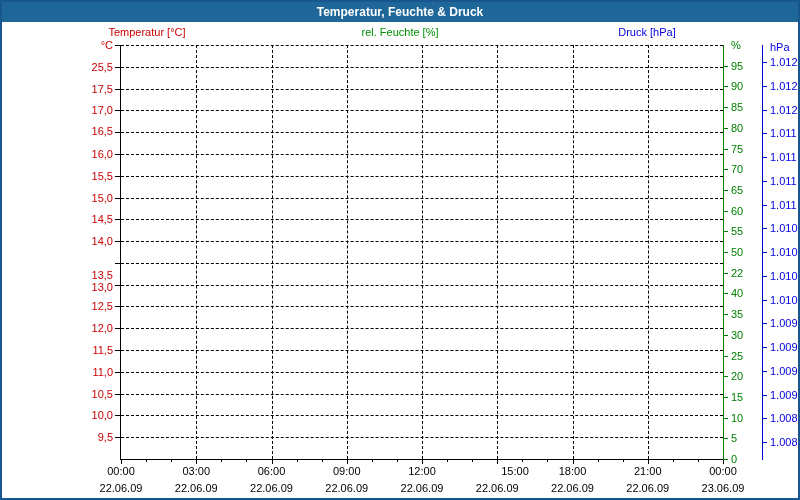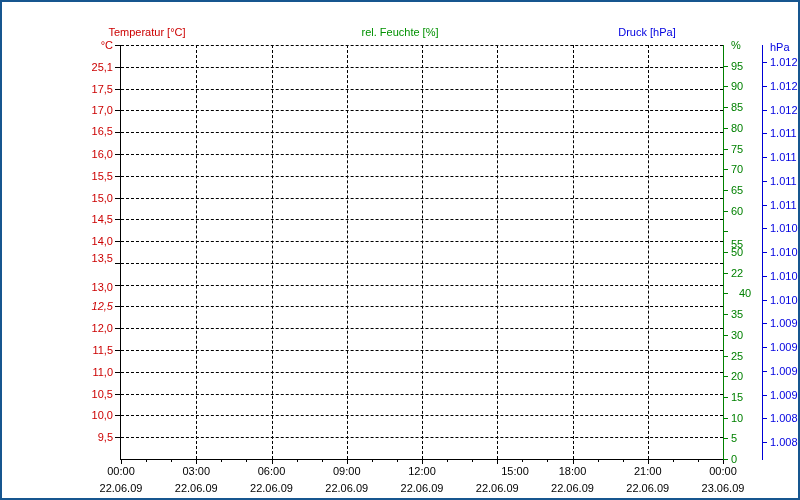--- a/index.html
+++ b/index.html
@@ -30,29 +30,32 @@
   .x-date{position:absolute;top:calc(100% + 23px);width:70px;text-align:center;
           font-size:11px;color:#000;white-space:nowrap;}
   .paxis{position:absolute;left:760px;top:43px;height:415px;width:0;border-left:1px solid #0000D6;}
   .tick-blue{position:absolute;left:0;width:4px;height:1px;background:#0000D6;}
   .lbl-blue{position:absolute;left:7px;font-size:11px;line-height:12px;color:#0000E0;white-space:nowrap;}
 </style>
 </head>
 <body>
 
 <div class="page">
+  <div class="titlebar">
+    <span>Temperatur, Feuchte &amp; Druck</span>
+  </div>
   <span class="legend l-temp">Temperatur [°C]</span>
   <span class="legend l-hum">rel. Feuchte [%]</span>
   <span class="legend l-press">Druck [hPa]</span>
   <div class="plot" id="plot">
       <div class="hgrid" style="top: 0px;"></div>
       <div class="tick-left" style="top: 0px;"></div>
       <div class="hgrid" style="top: 21.7895px;"></div>
       <div class="tick-left" style="top: 21.7895px;"></div>
-      <div class="lbl-left" style="top: 15.7895px;">25,1</div>
+      <div class="lbl-left" style="top: 15.7895px;">25,5</div>
       <div class="hgrid" style="top: 43.5789px;"></div>
       <div class="tick-left" style="top: 43.5789px;"></div>
       <div class="lbl-left" style="top: 37.5789px;">17,5</div>
       <div class="hgrid" style="top: 65.3684px;"></div>
       <div class="tick-left" style="top: 65.3684px;"></div>
       <div class="lbl-left" style="top: 59.3684px;">17,0</div>
       <div class="hgrid" style="top: 87.1579px;"></div>
       <div class="tick-left" style="top: 87.1579px;"></div>
       <div class="lbl-left" style="top: 80px;">16,5</div>
       <div class="hgrid" style="top: 108.947px;"></div>
@@ -65,27 +68,27 @@
       <div class="tick-left" style="top: 152.526px;"></div>
       <div class="lbl-left" style="top: 146.526px;">15,0</div>
       <div class="hgrid" style="top: 174.316px;"></div>
       <div class="tick-left" style="top: 174.316px;"></div>
       <div class="lbl-left" style="top: 168.316px;">14,5</div>
       <div class="hgrid" style="top: 196.105px;"></div>
       <div class="tick-left" style="top: 196.105px;"></div>
       <div class="lbl-left" style="top: 190.105px;">14,0</div>
       <div class="hgrid" style="top: 217.895px;"></div>
       <div class="tick-left" style="top: 217.895px;"></div>
-      <div class="lbl-left" style="top: 207px;">13,5</div>
+      <div class="lbl-left" style="top: 224px;">13,5</div>
       <div class="hgrid" style="top: 239.684px;"></div>
       <div class="tick-left" style="top: 239.684px;"></div>
       <div class="lbl-left" style="top: 236px;">13,0</div>
       <div class="hgrid" style="top: 261.474px;"></div>
       <div class="tick-left" style="top: 261.474px;"></div>
-      <div class="lbl-left" style="top: 255.474px; font-style: italic;">12,5</div>
+      <div class="lbl-left" style="top: 255.474px;">12,5</div>
       <div class="hgrid" style="top: 283.263px;"></div>
       <div class="tick-left" style="top: 283.263px;"></div>
       <div class="lbl-left" style="top: 277.263px;">12,0</div>
       <div class="hgrid" style="top: 305.053px;"></div>
       <div class="tick-left" style="top: 305.053px;"></div>
       <div class="lbl-left" style="top: 299.053px;">11,5</div>
       <div class="hgrid" style="top: 326.842px;"></div>
       <div class="tick-left" style="top: 326.842px;"></div>
       <div class="lbl-left" style="top: 320.842px;">11,0</div>
       <div class="hgrid" style="top: 348.632px;"></div>
@@ -158,27 +161,27 @@
       <div class="lbl-right" style="top: 76.8px;">80</div>
       <div class="tick-right" style="top: 103.5px;"></div>
       <div class="lbl-right" style="top: 97.5px;">75</div>
       <div class="tick-right" style="top: 124.2px;"></div>
       <div class="lbl-right" style="top: 118.2px;">70</div>
       <div class="tick-right" style="top: 144.9px;"></div>
       <div class="lbl-right" style="top: 138.9px;">65</div>
       <div class="tick-right" style="top: 165.6px;"></div>
       <div class="lbl-right" style="top: 159.6px;">60</div>
       <div class="tick-right" style="top: 186.3px;"></div>
-      <div class="lbl-right" style="top: 193px;">55</div>
+      <div class="lbl-right" style="top: 180px;">55</div>
       <div class="tick-right" style="top: 207px;"></div>
       <div class="lbl-right" style="top: 201px;">50</div>
       <div class="tick-right" style="top: 227.7px;"></div>
       <div class="lbl-right" style="top: 221.7px;">22</div>
       <div class="tick-right" style="top: 248.4px;"></div>
-      <div class="lbl-right" style="top: 242.4px; margin-left: 8px;">40</div>
+      <div class="lbl-right" style="top: 242.4px;">40</div>
       <div class="tick-right" style="top: 269.1px;"></div>
       <div class="lbl-right" style="top: 263.1px;">35</div>
       <div class="tick-right" style="top: 289.8px;"></div>
       <div class="lbl-right" style="top: 283.8px; text-align: right;">30</div>
       <div class="tick-right" style="top: 310.5px;"></div>
       <div class="lbl-right" style="top: 304.5px;">25</div>
       <div class="tick-right" style="top: 331.2px;"></div>
       <div class="lbl-right" style="top: 325.2px;">20</div>
       <div class="tick-right" style="top: 351.9px;"></div>
       <div class="lbl-right" style="top: 345.9px;">15</div>

